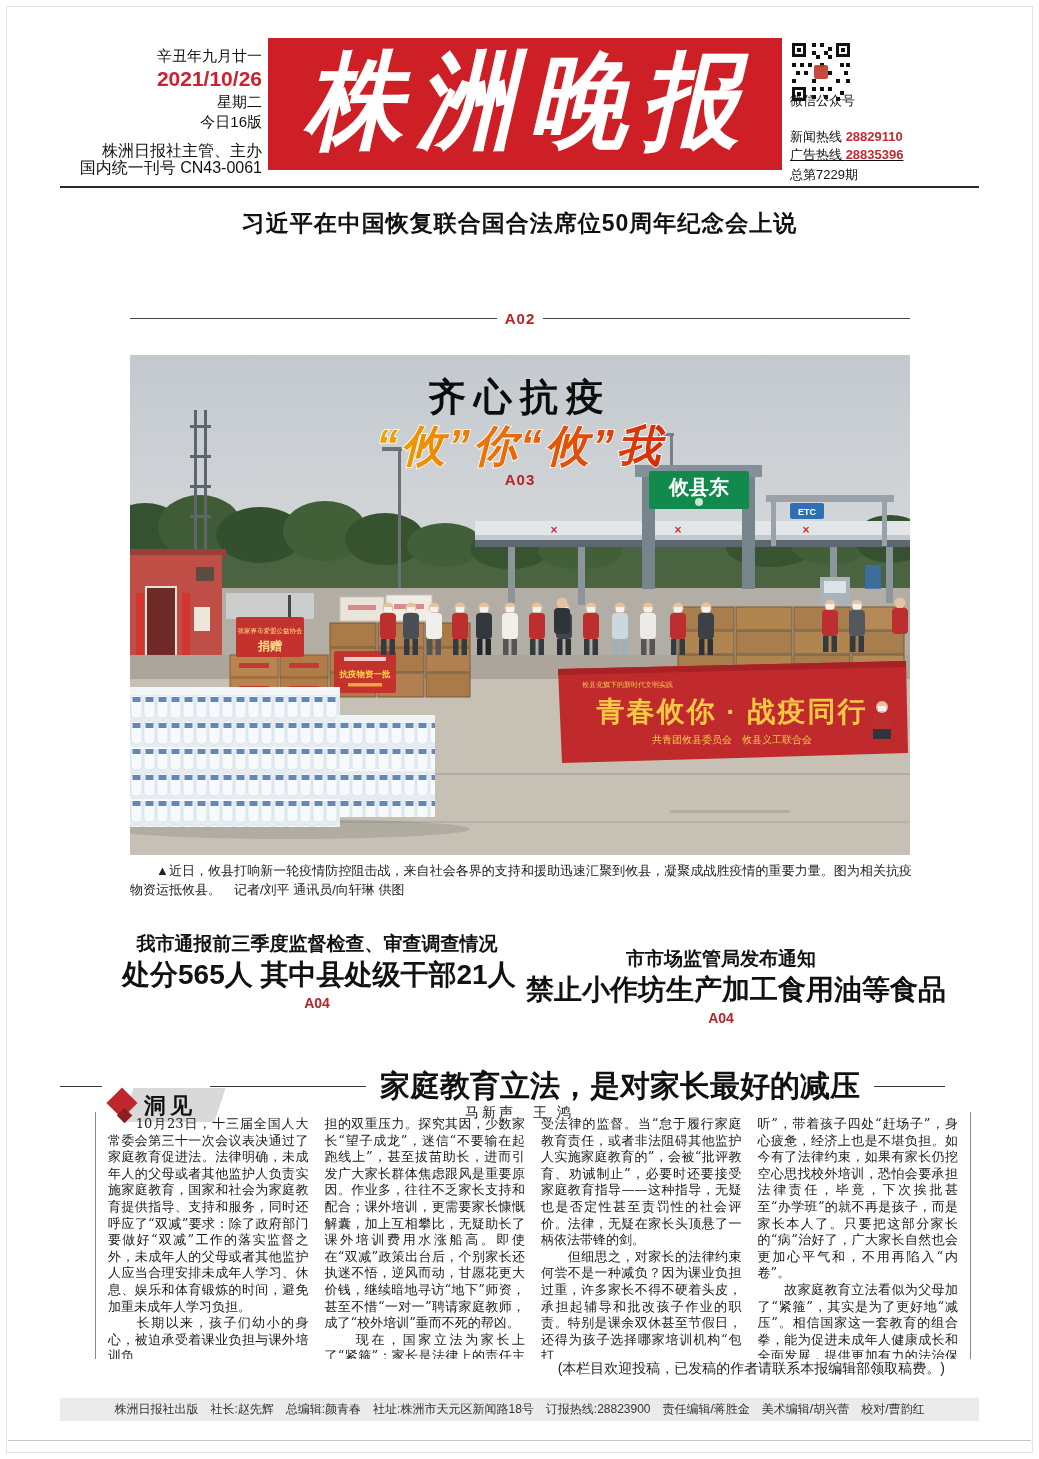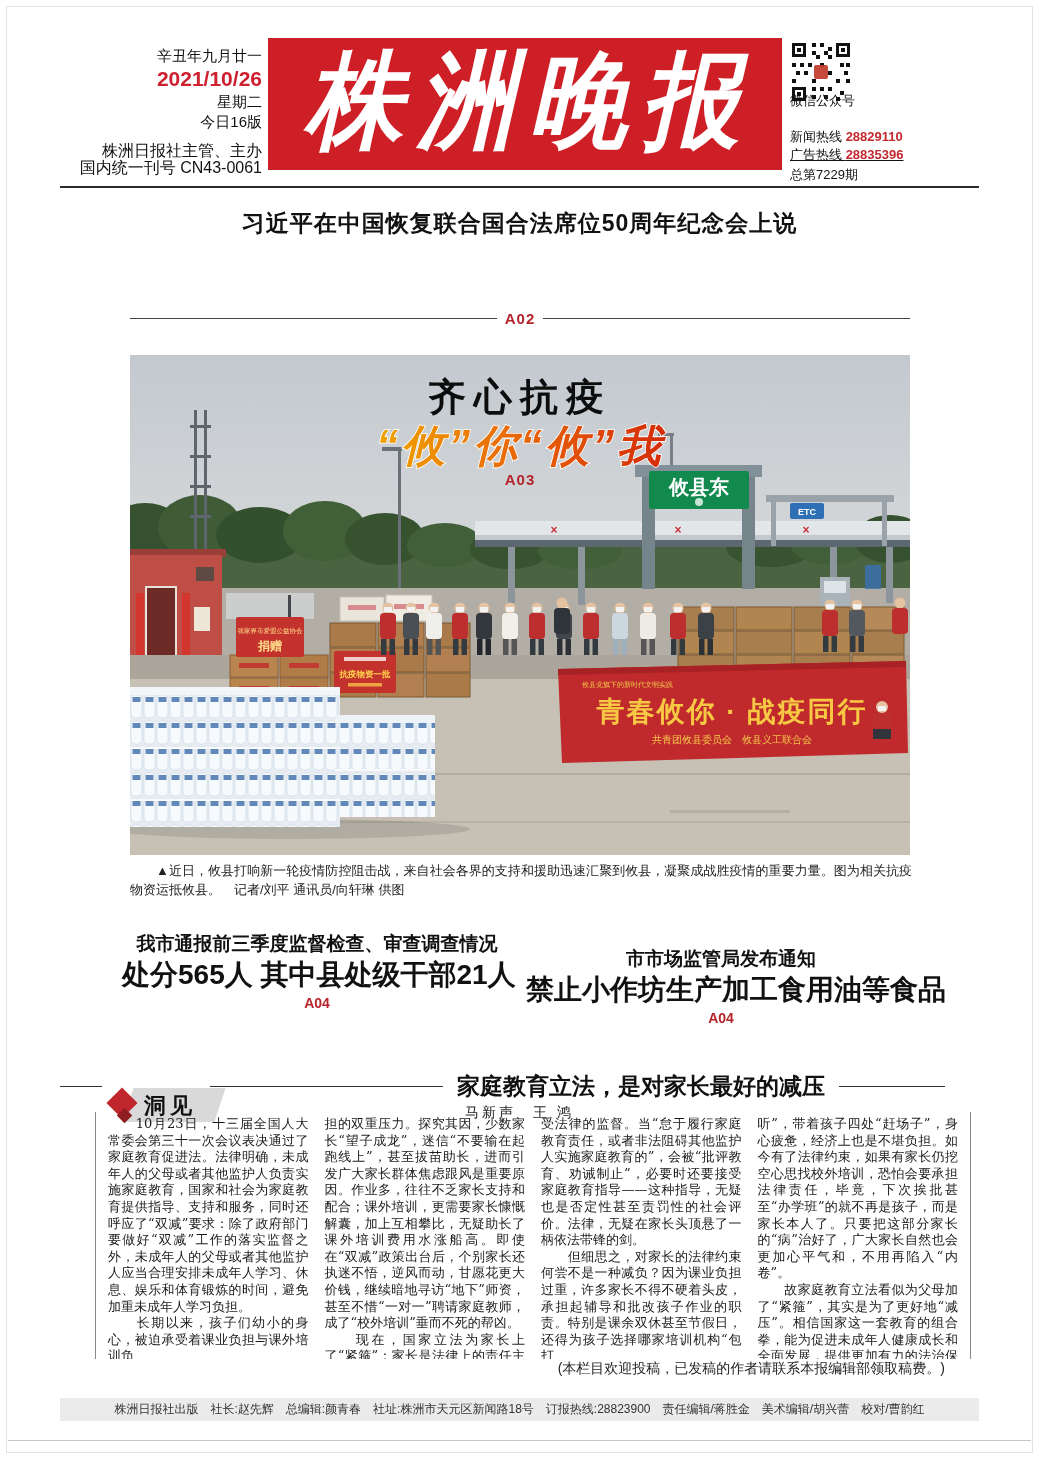--- a/index.html
+++ b/index.html
@@ -51,21 +51,21 @@
   
   .op-header{left:60px;top:1048px;width:885px;display:flex;align-items:center;}
   .op-line{height:1px;background:#333;}
   .l-a{width:42px;}.l-b{flex:1.1;}.l-c{flex:0.5;}
   .dj-wrap{position:relative;display:flex;align-items:center;padding:0 4px;margin-top:40px;}
   .dj-bg{position:absolute;left:26px;top:0px;width:92px;height:34px;background:#d9d9d9;transform:skewX(-18deg);}
   .ribbon{position:relative;width:36px;height:36px;z-index:1;}
   .ribbon .r1{position:absolute;left:5px;top:4px;width:22px;height:22px;background:#c0272d;transform:rotate(45deg);}
   .ribbon .r2{position:absolute;left:13px;top:22px;width:11px;height:11px;background:#8f1d22;transform:rotate(45deg);}
   .dj-text{position:relative;z-index:1;font-size:22px;font-weight:900;letter-spacing:4px;padding:0 10px 0 2px;}
-  .op-headline{font-size:23px;font-weight:900;margin:16px 14px;white-space:nowrap;letter-spacing:0px;}
+  .op-headline{font-size:30px;font-weight:900;margin:16px 14px;white-space:nowrap;letter-spacing:0px;}
   .op-authors{left:60px;top:1104px;width:919px;text-align:center;font-size:14px;letter-spacing:3px;color:#222;}
   .op-cols{left:95px;top:1112px;width:850px;height:243px;border-left:1px solid #888;border-right:1px solid #888;
            display:flex;gap:16px;padding:4px 12px 0 12px;overflow:hidden;}
   .op-col{flex:1;font-family:"DejaVu Serif","Liberation Serif",serif;font-size:13px;line-height:16.6px;
           text-align:justify;white-space:pre-wrap;color:#1a1a1a;}
   .op-note{left:95px;top:1360px;width:850px;text-align:right;font-size:14px;color:#222;}
 
   
   .footer-bar{left:60px;top:1398px;width:919px;height:23px;background:#ebebeb;
               display:flex;align-items:center;justify-content:center;font-size:12px;color:#333;}

